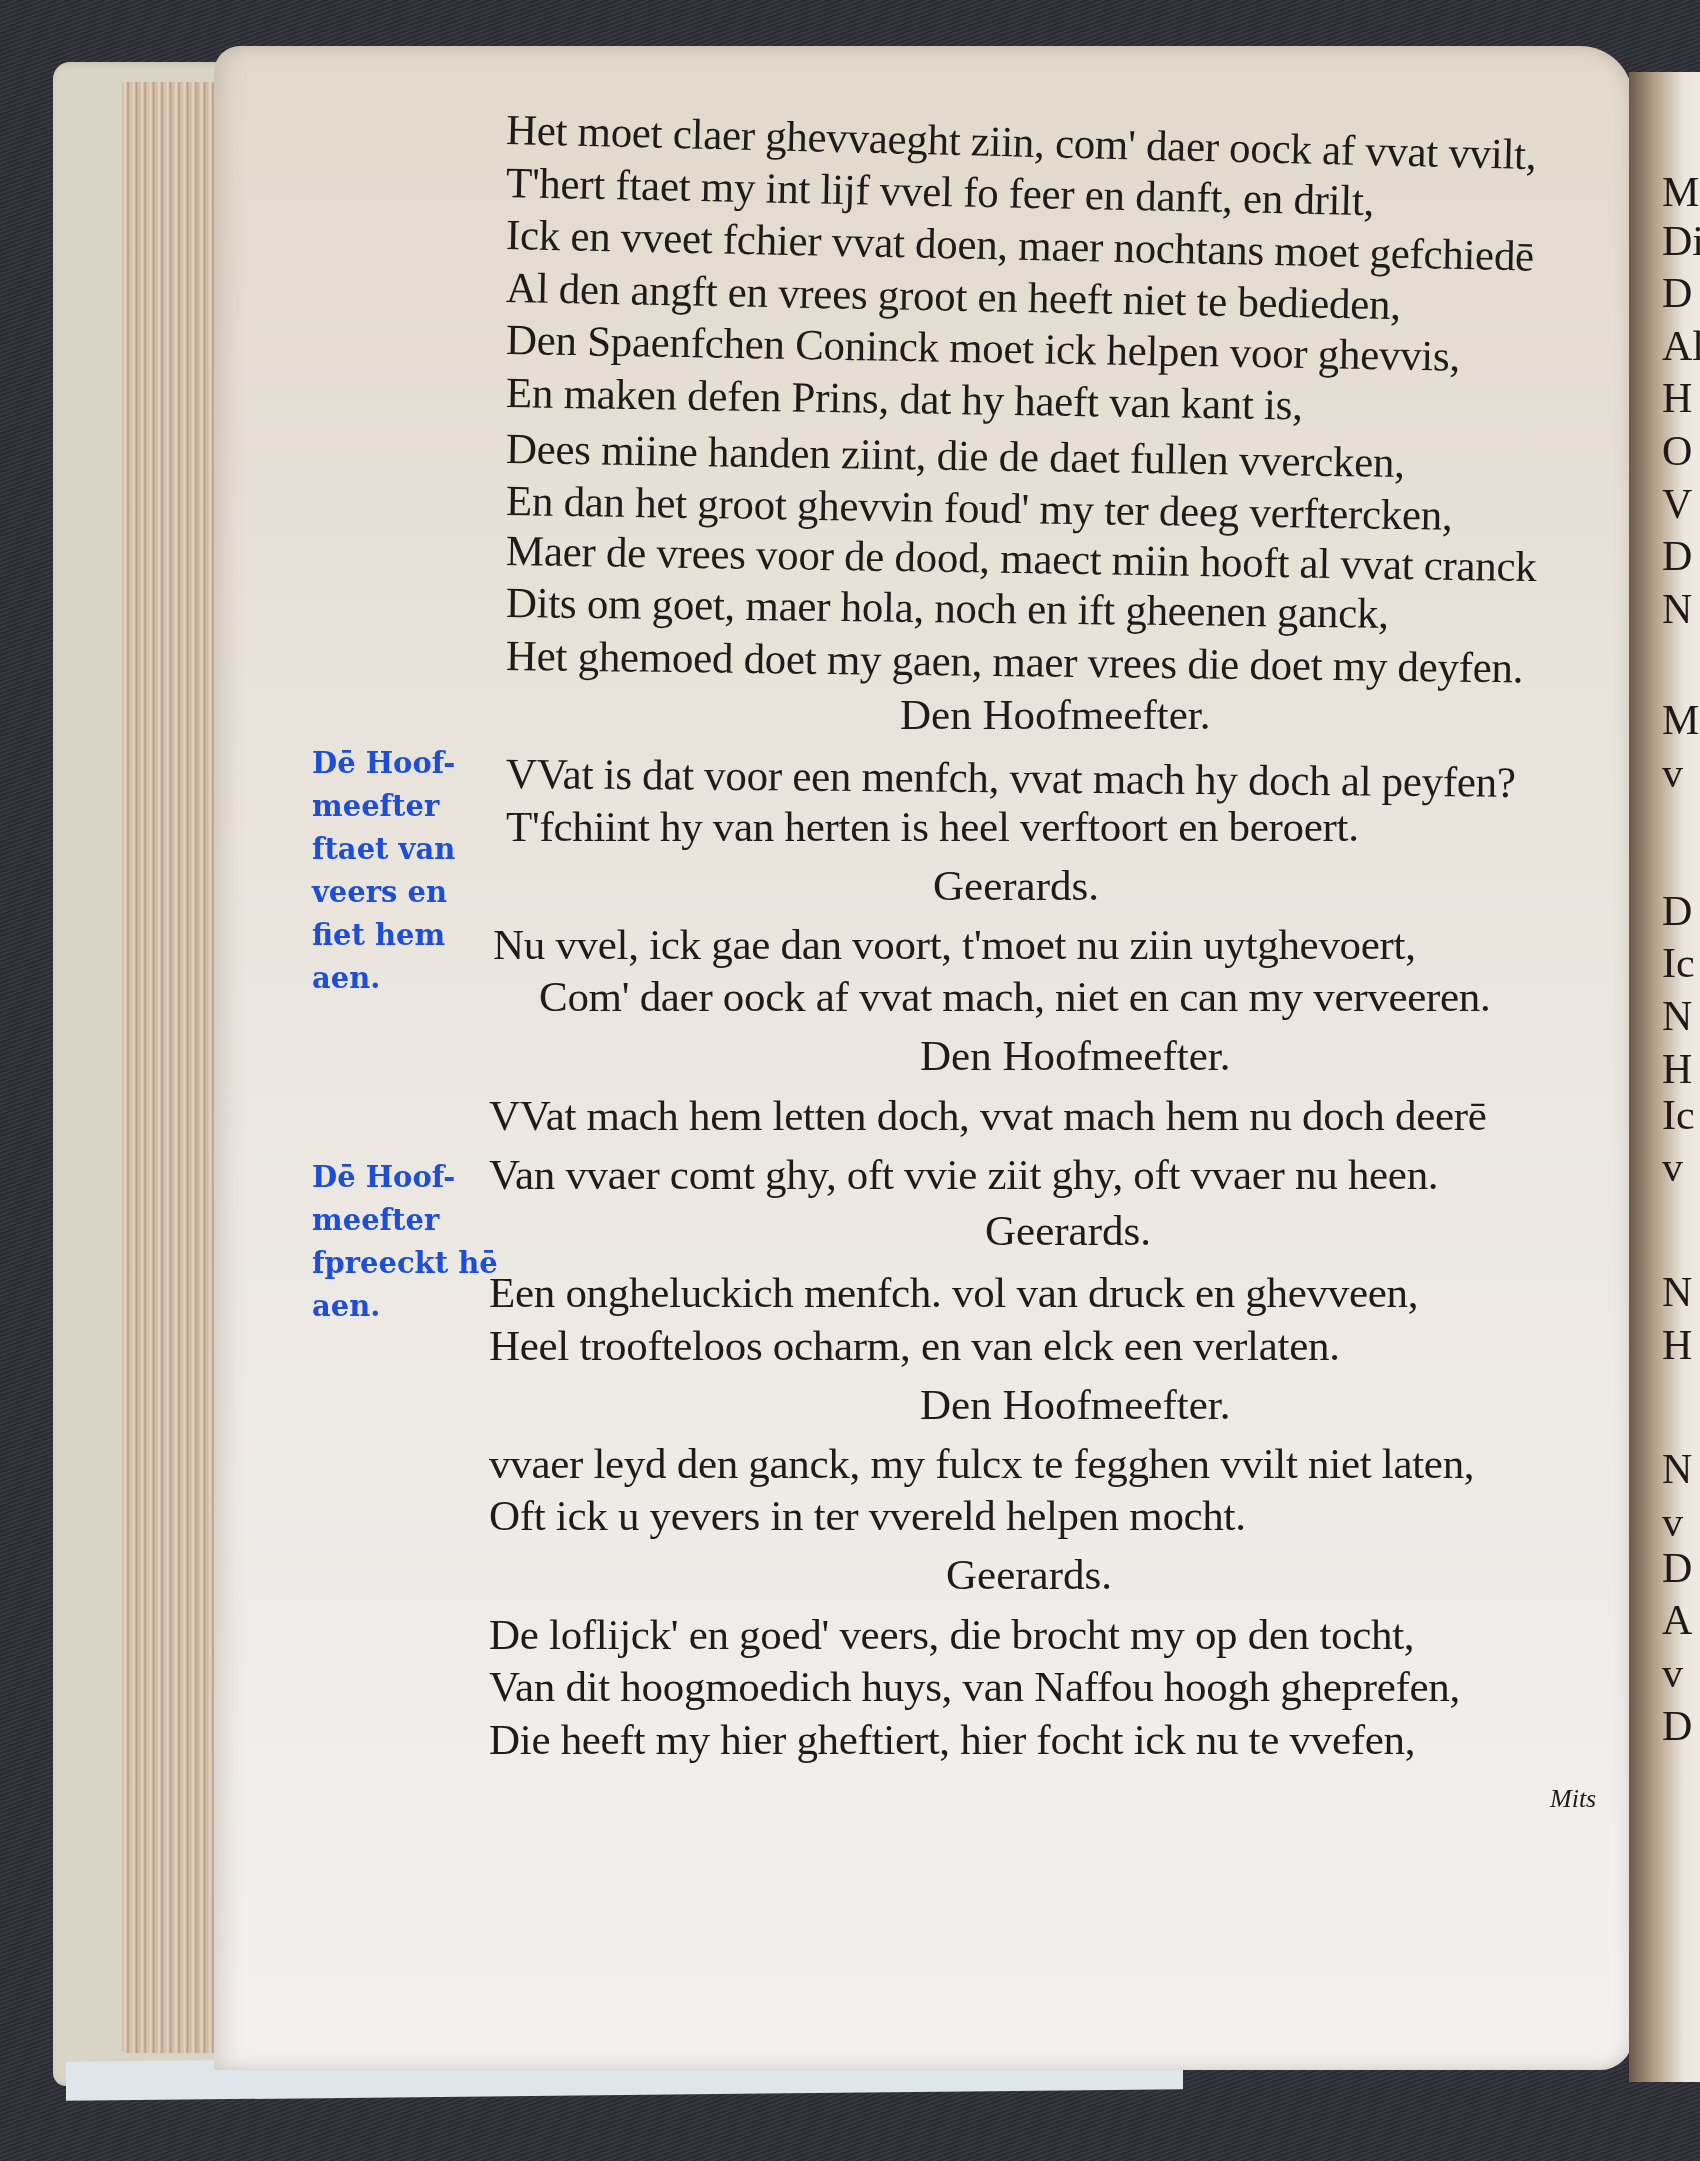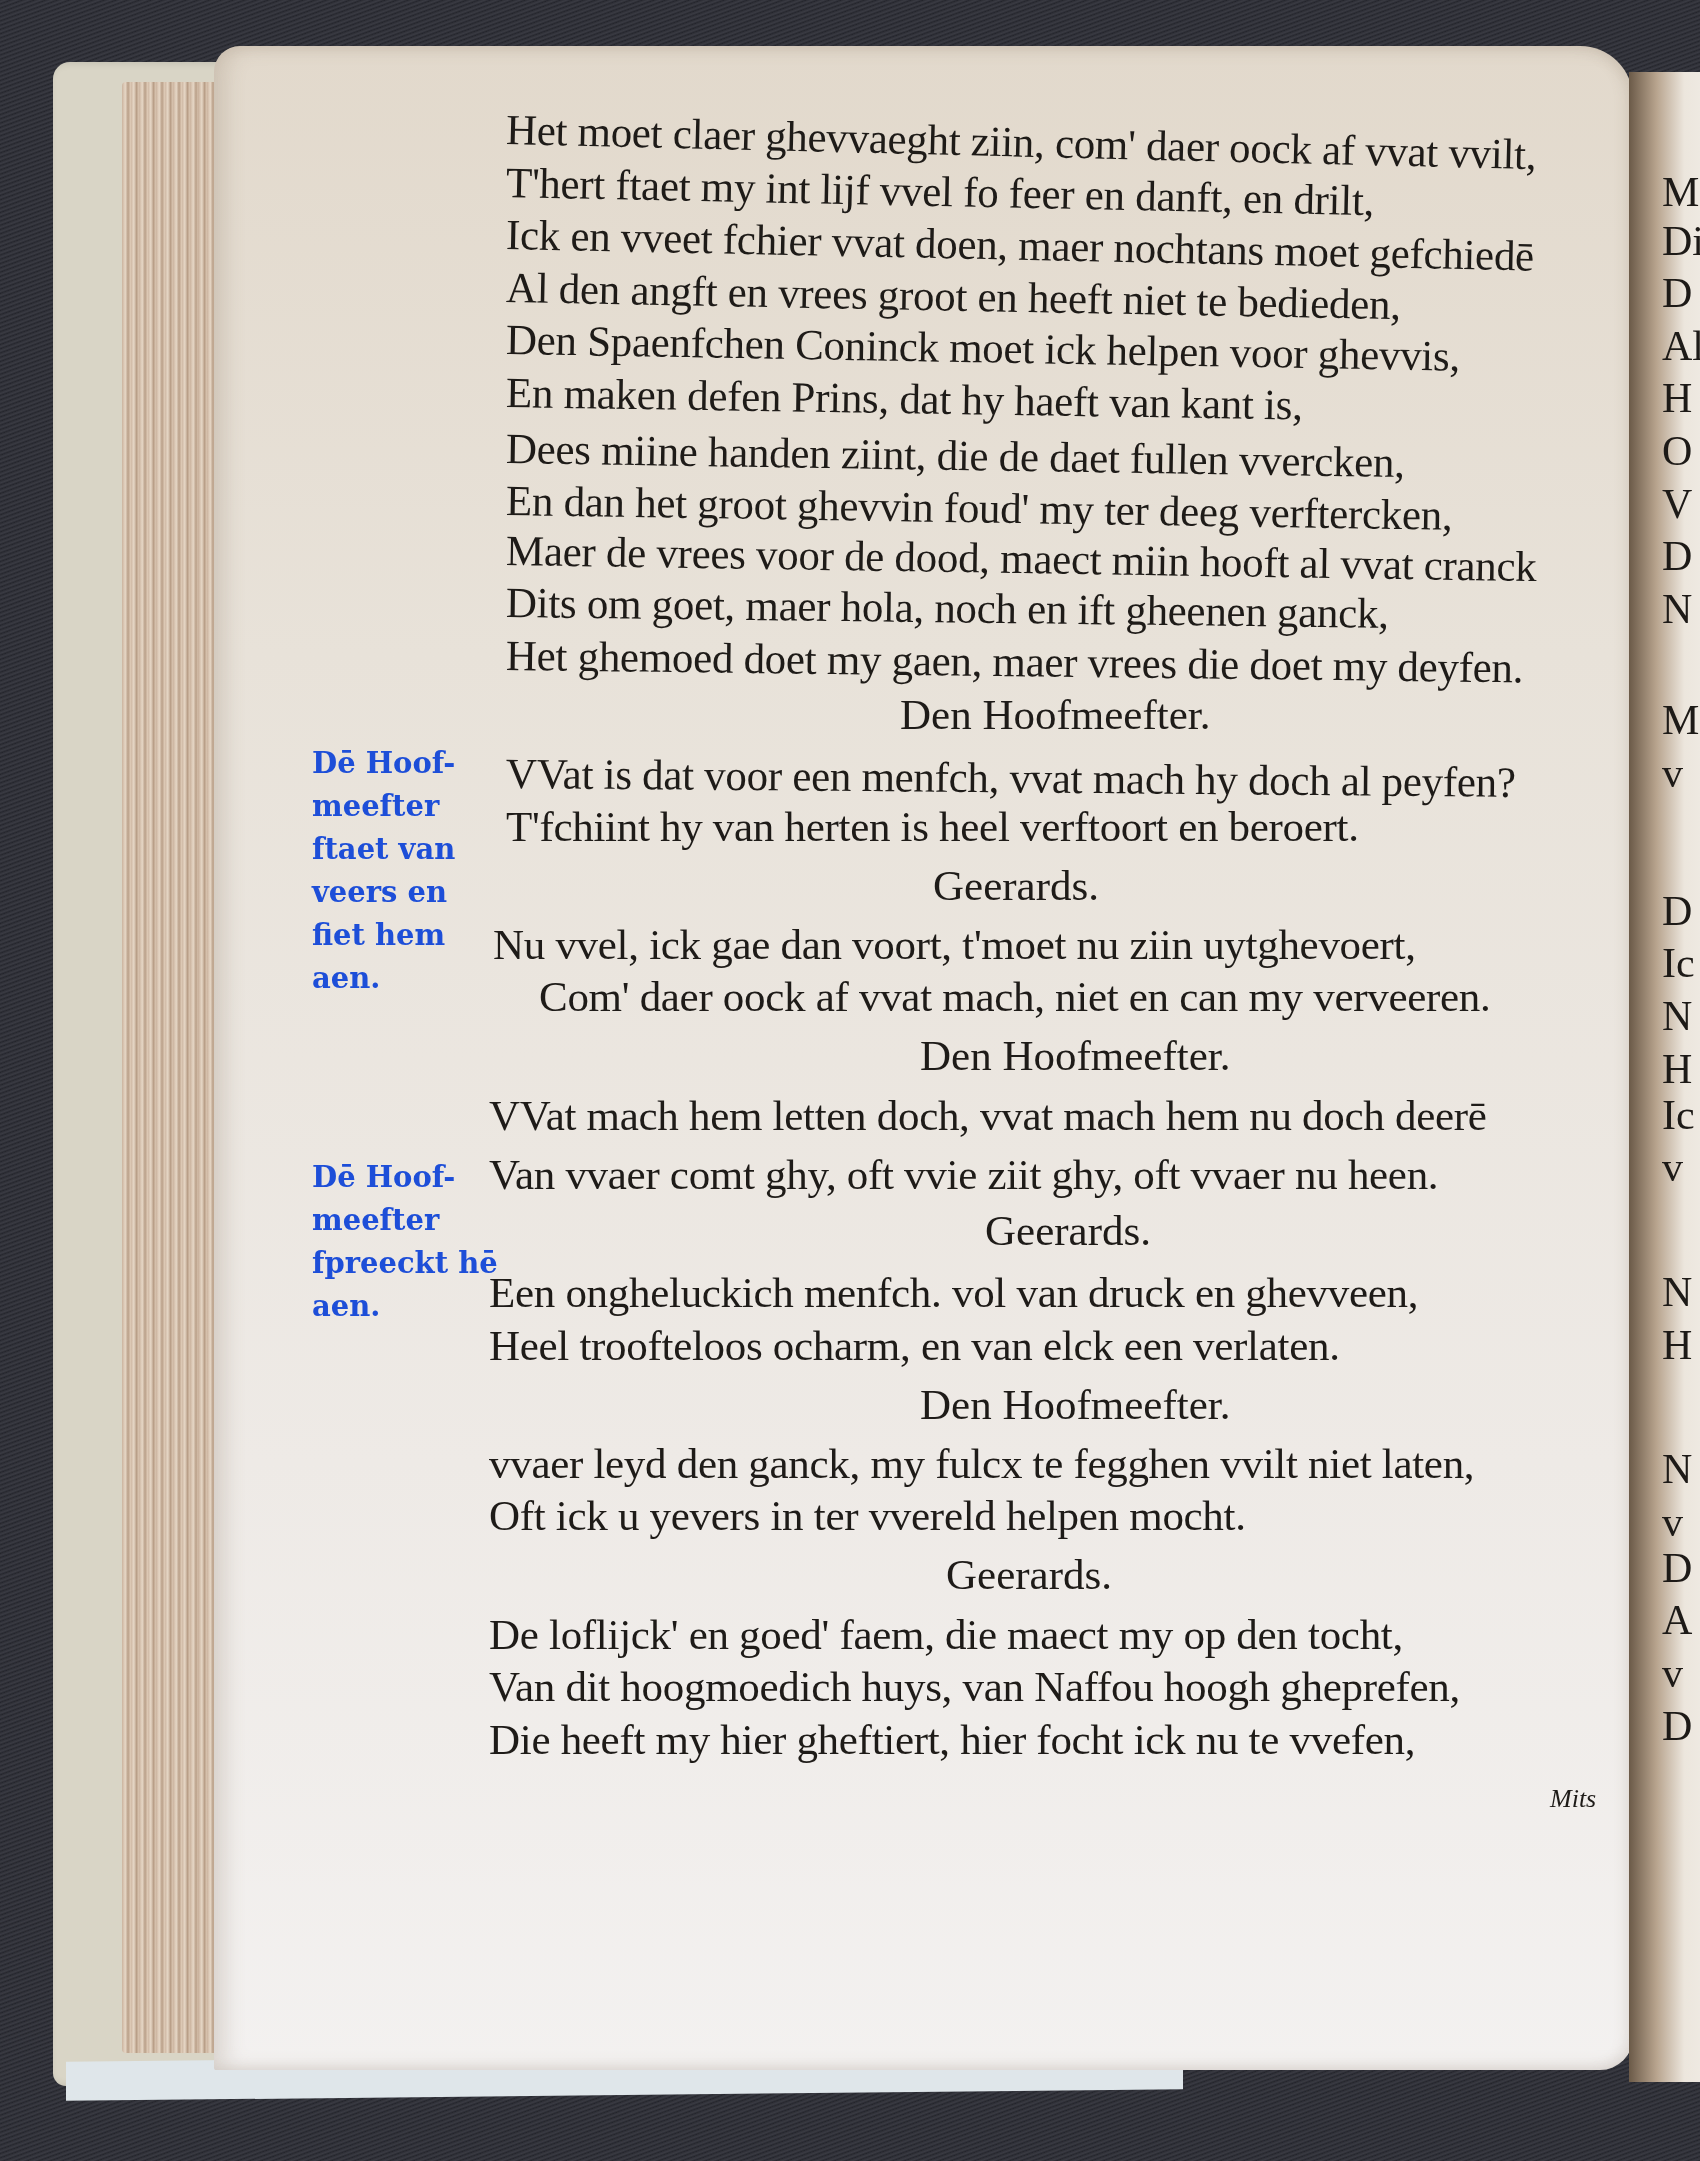--- a/index.html
+++ b/index.html
@@ -123,21 +123,21 @@
 
 <div class="speaker" style="left:985px; top:1206px;">Geerards.</div>
 <div class="line" style="top:1268px; left:489px;">Een ongheluckich menfch. vol van druck en ghevveen,</div>
 <div class="line" style="top:1321px; left:489px;">Heel troofteloos ocharm, en van elck een verlaten.</div>
 
 <div class="speaker" style="left:920px; top:1380px;">Den Hoofmeefter.</div>
 <div class="line" style="top:1439px; left:489px;">vvaer leyd den ganck, my fulcx te fegghen vvilt niet laten,</div>
 <div class="line" style="top:1491px; left:489px;">Oft ick u yevers in ter vvereld helpen mocht.</div>
 
 <div class="speaker" style="left:946px; top:1550px;">Geerards.</div>
-<div class="line" style="top:1610px; left:489px;">De loflijck' en goed' faem, die maect my op den tocht,</div>
+<div class="line" style="top:1610px; left:489px;">De loflijck' en goed' veers, die brocht my op den tocht,</div>
 <div class="line" style="top:1662px; left:489px;">Van dit hoogmoedich huys, van Naffou hoogh gheprefen,</div>
 <div class="line" style="top:1715px; left:489px;">Die heeft my hier gheftiert, hier focht ick nu te vvefen,</div>
 
 <div class="note" style="top:742px;">
   <span>Dē Hoof-</span>
   <span>meefter</span>
   <span>ftaet van</span>
   <span>veers en</span>
   <span>fiet hem</span>
   <span>aen.</span>

